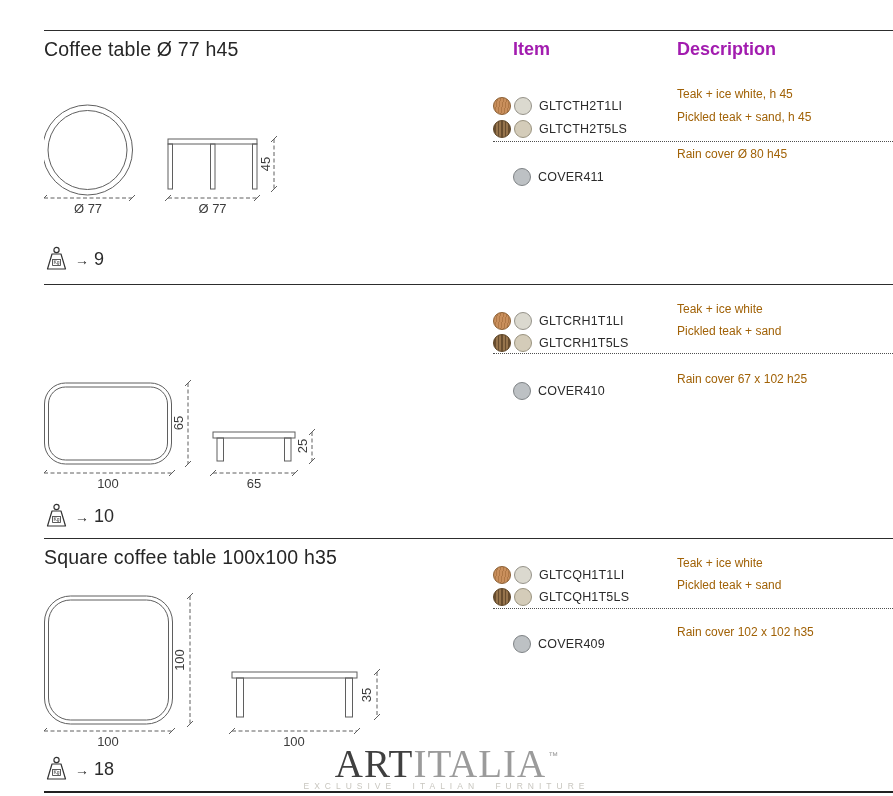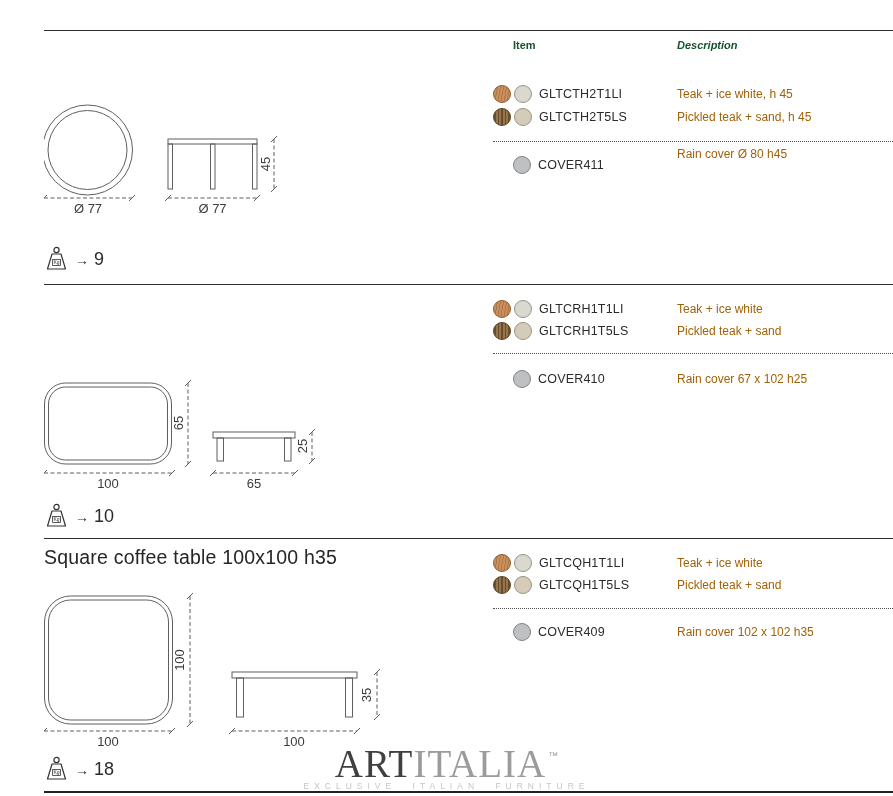--- a/index.html
+++ b/index.html
@@ -4,25 +4,25 @@
 <style>
   * { margin:0; padding:0; box-sizing:border-box; }
   body { background:#fff; }
   .page {
     position:relative; width:893px; height:796px; background:#ffffff;
     font-family:"Liberation Sans", sans-serif; color:#2b2b2b; overflow:hidden;
   }
   .rule { position:absolute; left:44px; right:0; height:1px; background:#2d2d2d; }
   .rule-thick { position:absolute; left:44px; right:0; height:2px; background:#222; }
   .sec-title { position:absolute; left:44px; font-size:19.5px; letter-spacing:.2px; color:#262626; }
-  .col-head { position:absolute; top:39px; font-size:11px; font-weight:bold; color:#14532d; }
+  .col-head { position:absolute; top:39px; font-size:18px; font-weight:bold; color:#a21caf; }
   .col-head.item { left:513px; }
-  .col-head.desc { left:677px;font-style:italic; }
-
-  .code-cell { position:absolute; left:493px; height:20px; display:flex; align-items:center; }
+  .col-head.desc { left:677px; }
+
+  .code-cell { position:absolute; left:493px; height:20px; display:flex; align-items:center;margin-top:12px; }
   .code-cell.cover { left:513px; }
   .code-cell .code { font-size:12.5px; margin-left:7px; color:#2b2b2b; letter-spacing:.2px; }
   .desc-cell { position:absolute; left:677px; height:20px; display:flex; align-items:center; font-size:12px; color:#a16207; }
 
   .sw { width:18px; height:18px; border-radius:50%; display:inline-block; flex:0 0 auto; }
   .sw + .sw { margin-left:3px; }
   .sw-teak { background:#c98f5c; border:1px solid #8c6136;
     background-image:repeating-linear-gradient(100deg, rgba(145,92,44,.45) 0 1px, rgba(0,0,0,0) 1px 3px); }
   .sw-ice { background:#dbd9cf; border:1px solid #96938a; }
   .sw-pickled { background:#96744c; border:1px solid #5e4628;
@@ -54,20 +54,21 @@
 <div class="page">
 
   <div class="rule" style="top:30px"></div>
   <div class="rule" style="top:284px"></div>
   <div class="rule" style="top:538px"></div>
   <div class="rule-thick" style="top:791px"></div>
 
   <div class="col-head item">Item</div>
   <div class="col-head desc">Description</div>
 
+  <div class="sec-title" style="top:38px">Coffee table Ø 77 h45</div>
 
   <svg class="drawing" style="left:44px; top:98px" width="250" height="118" viewBox="0 0 250 118">
     <g stroke="#5f5f5f" stroke-width="1" fill="none">
       <circle cx="43.5" cy="52" r="45"></circle>
       <circle cx="43.5" cy="52" r="39.5"></circle>
       <line x1="0" y1="100" x2="88" y2="100" stroke-dasharray="4 2.5"></line>
       <line x1="-3" y1="103" x2="3" y2="97"></line>
         <line x1="85" y1="103" x2="91" y2="97"></line>
       <rect x="124" y="41" width="89" height="5"></rect>
       <rect x="124" y="46" width="4.5" height="45"></rect>

